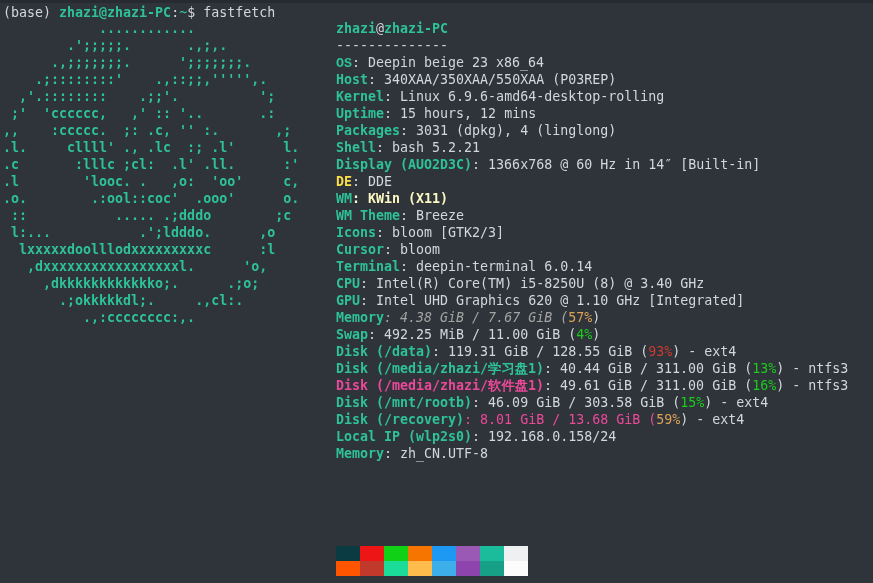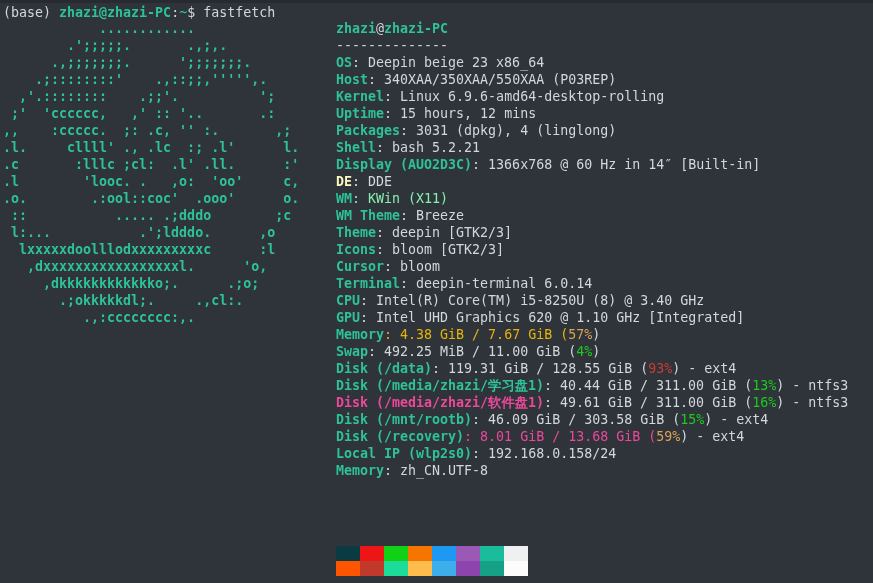--- a/index.html
+++ b/index.html
@@ -47,37 +47,36 @@
  ::           ..... .;dddo        ;c
  l:...           .';ldddo.      ,o
   lxxxxxdoolllodxxxxxxxxxc      :l
    ,dxxxxxxxxxxxxxxxxxl.      'o,
      ,dkkkkkkkkkkkko;.      .;o;
        .;okkkkkdl;.     .,cl:.
           .,:cccccccc:,.</pre>
   <div class="info" id="info">
       <div class="iline"><span class="b" style="color: rgb(46, 194, 150);">zhazi</span><span style="color: rgb(211, 215, 218);">@</span><span class="b" style="color: rgb(46, 194, 150);">zhazi-PC</span></div>
       <div class="iline"><span style="color: rgb(211, 215, 218);">--------------</span></div>
-      <div class="iline"><span class="b" style="color: rgb(46, 194, 150);">OS</span><span style="color: rgb(211, 215, 218);">: Deepin beige 23 x86_64</span></div>
+      <div class="iline"><span class="b" style="color: rgb(46, 194, 150); font-family: Liberation Mono, monospace;">OS</span><span style="color: rgb(211, 215, 218);">: Deepin beige 23 x86_64</span></div>
       <div class="iline"><span class="b" style="color: rgb(46, 194, 150);">Host</span><span style="color: rgb(211, 215, 218);">: 340XAA/350XAA/550XAA (P03REP)</span></div>
       <div class="iline"><span class="b" style="color: rgb(46, 194, 150);">Kernel</span><span style="color: rgb(211, 215, 218);">: Linux 6.9.6-amd64-desktop-rolling</span></div>
       <div class="iline"><span class="b" style="color: rgb(46, 194, 150);">Uptime</span><span style="color: rgb(211, 215, 218);">: 15 hours, 12 mins</span></div>
       <div class="iline"><span class="b" style="color: rgb(46, 194, 150);">Packages</span><span style="color: rgb(211, 215, 218);">: 3031 (dpkg), 4 (linglong)</span></div>
       <div class="iline"><span class="b" style="color: rgb(46, 194, 150);">Shell</span><span style="color: rgb(211, 215, 218);">: bash 5.2.21</span></div>
       <div class="iline"><span class="b" style="color: rgb(46, 194, 150);">Display (AUO2D3C)</span><span style="color: rgb(211, 215, 218);">: 1366x768 @ 60 Hz in 14″ [Built-in]</span></div>
-      <div class="iline"><span class="b" style="color: #fef9c3;">DE</span><span style="color: rgb(211, 215, 218);">: DDE</span></div>
-      <div class="iline"><span class="b" style="color: rgb(46, 194, 150);">WM</span><span style="color: #86efac;">: KWin (X11)</span></div>
+      <div class="iline"><span class="b" style="color: #fde047;">DE</span><span style="color: rgb(211, 215, 218);">: DDE</span></div>
+      <div class="iline"><span class="b" style="color: rgb(46, 194, 150);">WM</span><span style="color: #fef9c3; font-weight: bold;">: KWin (X11)</span></div>
       <div class="iline"><span class="b" style="color: rgb(46, 194, 150);">WM Theme</span><span style="color: rgb(211, 215, 218);">: Breeze</span></div>
-      <div class="iline"><span class="b" style="color: rgb(46, 194, 150);">Theme</span><span style="color: rgb(211, 215, 218);">: deepin [GTK2/3]</span></div>
       <div class="iline"><span class="b" style="color: rgb(46, 194, 150);">Icons</span><span style="color: rgb(211, 215, 218);">: bloom [GTK2/3]</span></div>
       <div class="iline"><span class="b" style="color: rgb(46, 194, 150);">Cursor</span><span style="color: rgb(211, 215, 218);">: bloom</span></div>
       <div class="iline"><span class="b" style="color: rgb(46, 194, 150);">Terminal</span><span style="color: rgb(211, 215, 218);">: deepin-terminal 6.0.14</span></div>
       <div class="iline"><span class="b" style="color: rgb(46, 194, 150);">CPU</span><span style="color: rgb(211, 215, 218);">: Intel(R) Core(TM) i5-8250U (8) @ 3.40 GHz</span></div>
       <div class="iline"><span class="b" style="color: rgb(46, 194, 150);">GPU</span><span style="color: rgb(211, 215, 218);">: Intel UHD Graphics 620 @ 1.10 GHz [Integrated]</span></div>
-      <div class="iline"><span class="b" style="color: rgb(46, 194, 150);">Memory</span><span style="color: #eab308;">: 4.38 GiB / 7.67 GiB (</span><span style="color: rgb(220, 162, 88);">57%</span><span style="color: rgb(211, 215, 218);">)</span></div>
+      <div class="iline"><span class="b" style="color: rgb(46, 194, 150);">Memory</span><span style="color: #a3a3a3; font-style: italic;">: 4.38 GiB / 7.67 GiB (</span><span style="color: rgb(220, 162, 88);">57%</span><span style="color: rgb(211, 215, 218);">)</span></div>
       <div class="iline"><span class="b" style="color: rgb(46, 194, 150);">Swap</span><span style="color: rgb(211, 215, 218);">: 492.25 MiB / 11.00 GiB (</span><span style="color: rgb(28, 203, 28);">4%</span><span style="color: rgb(211, 215, 218);">)</span></div>
       <div class="iline"><span class="b" style="color: rgb(46, 194, 150);">Disk (/data)</span><span style="color: rgb(211, 215, 218);">: 119.31 GiB / 128.55 GiB (</span><span style="color: rgb(205, 58, 50);">93%</span><span style="color: rgb(211, 215, 218);">) - ext4</span></div>
       <div class="iline"><span class="b" style="color: rgb(46, 194, 150);">Disk (/media/zhazi/学习盘1)</span><span style="color: rgb(211, 215, 218);">: 40.44 GiB / 311.00 GiB (</span><span style="color: rgb(28, 203, 28);">13%</span><span style="color: rgb(211, 215, 218);">) - ntfs3</span></div>
       <div class="iline"><span class="b" style="color: #ec4899;">Disk (/media/zhazi/软件盘1)</span><span style="color: rgb(211, 215, 218);">: 49.61 GiB / 311.00 GiB (</span><span style="color: rgb(28, 203, 28);">16%</span><span style="color: rgb(211, 215, 218);">) - ntfs3</span></div>
       <div class="iline"><span class="b" style="color: rgb(46, 194, 150);">Disk (/mnt/rootb)</span><span style="color: rgb(211, 215, 218);">: 46.09 GiB / 303.58 GiB (</span><span style="color: rgb(28, 203, 28);">15%</span><span style="color: rgb(211, 215, 218);">) - ext4</span></div>
       <div class="iline"><span class="b" style="color: rgb(46, 194, 150);">Disk (/recovery)</span><span style="color: #ec4899;">: 8.01 GiB / 13.68 GiB (</span><span style="color: rgb(220, 162, 88);">59%</span><span style="color: rgb(211, 215, 218);">) - ext4</span></div>
       <div class="iline"><span class="b" style="color: rgb(46, 194, 150);">Local IP (wlp2s0)</span><span style="color: rgb(211, 215, 218);">: 192.168.0.158/24</span></div>
       <div class="iline"><span class="b" style="color: rgb(46, 194, 150);">Memory</span><span style="color: rgb(211, 215, 218);">: zh_CN.UTF-8</span></div>
     </div>
   <div class="swatches" id="swatches">

